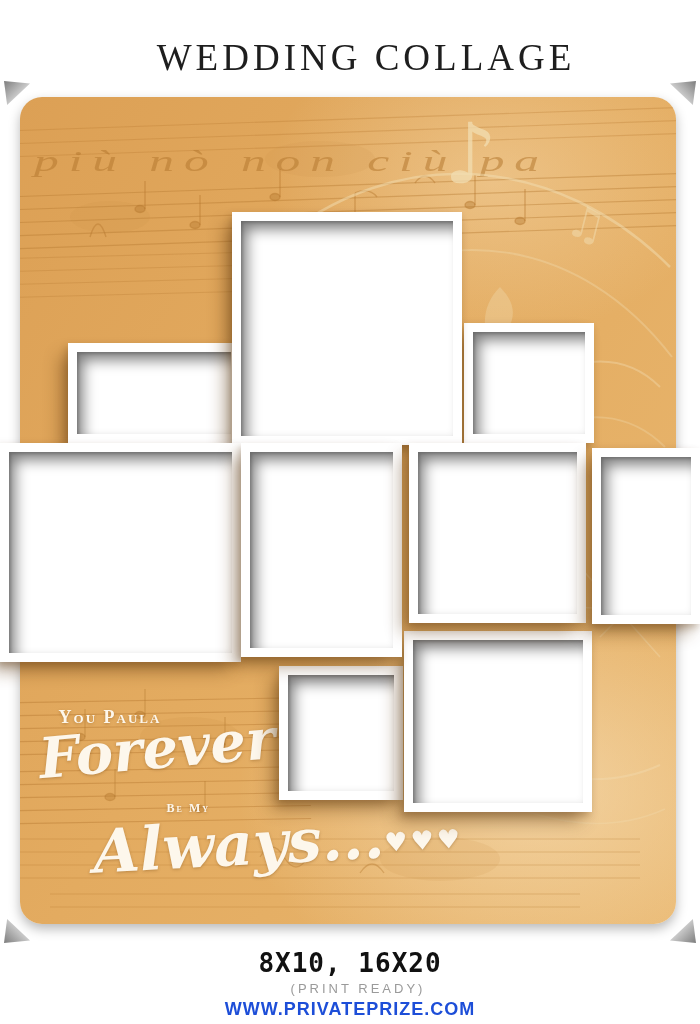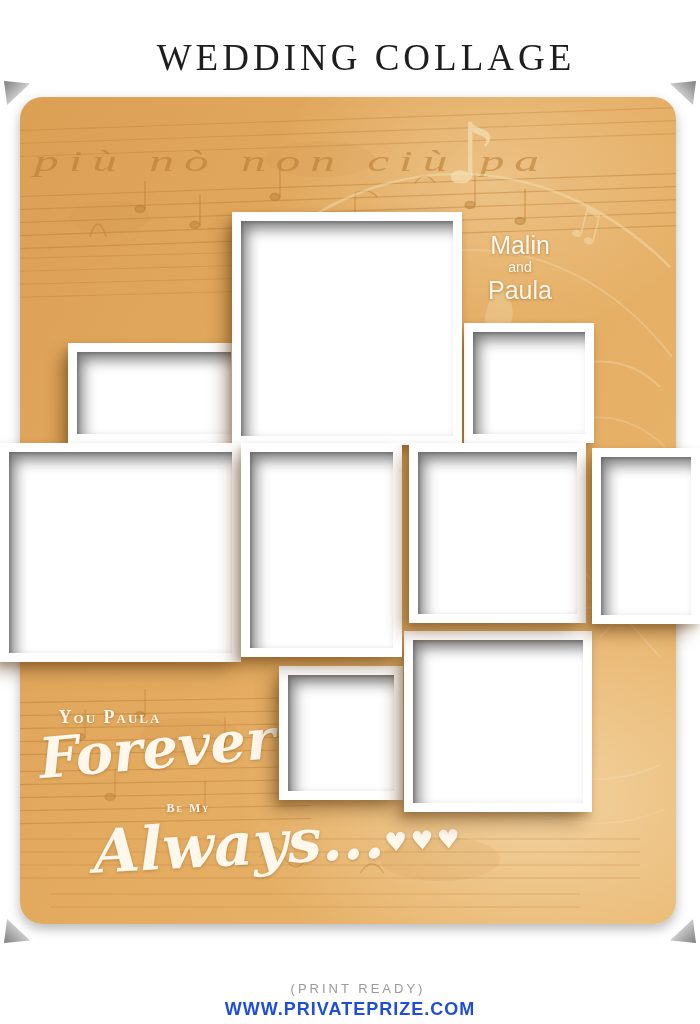--- a/index.html
+++ b/index.html
@@ -187,25 +187,20 @@
       <g fill="#c58e42">
         <ellipse cx="90" cy="120" rx="40" ry="16" fill-opacity="0.12"></ellipse>
         <ellipse cx="300" cy="62" rx="55" ry="18" fill-opacity="0.10"></ellipse>
         <ellipse cx="170" cy="640" rx="50" ry="20" fill-opacity="0.14"></ellipse>
         <ellipse cx="420" cy="762" rx="60" ry="22" fill-opacity="0.12"></ellipse>
         <ellipse cx="610" cy="420" rx="28" ry="40" fill-opacity="0.10"></ellipse>
         <ellipse cx="520" cy="690" rx="45" ry="16" fill-opacity="0.12"></ellipse>
       </g>
     </svg>
 
-    <div class="couple">
-      <div class="name">Malin</div>
-      <div class="and">and</div>
-      <div class="name">Paula</div>
-    </div>
 
     <div class="q q-pre">You Paula</div>
     <div class="q q-big1">Forever</div>
     <div class="q q-mid">Be My</div>
     <div class="q q-big2"><span>Always...</span><span class="hearts">♥♥♥</span></div>
   </div>
 
   <div class="frame f-b">
       <div class="slot"></div>
     </div>
@@ -227,16 +222,17 @@
   <div class="frame f-e">
       <div class="slot"></div>
     </div>
   <div class="frame f-f">
       <div class="slot"></div>
     </div>
   <div class="frame f-g">
       <div class="slot"></div>
     </div>
 
+  <div class="sizes">8X10, 16X20</div>
   <div class="ready">(PRINT READY)</div>
   <div class="site">WWW.PRIVATEPRIZE.COM</div>
 
 </div>
 
 </body></html>

